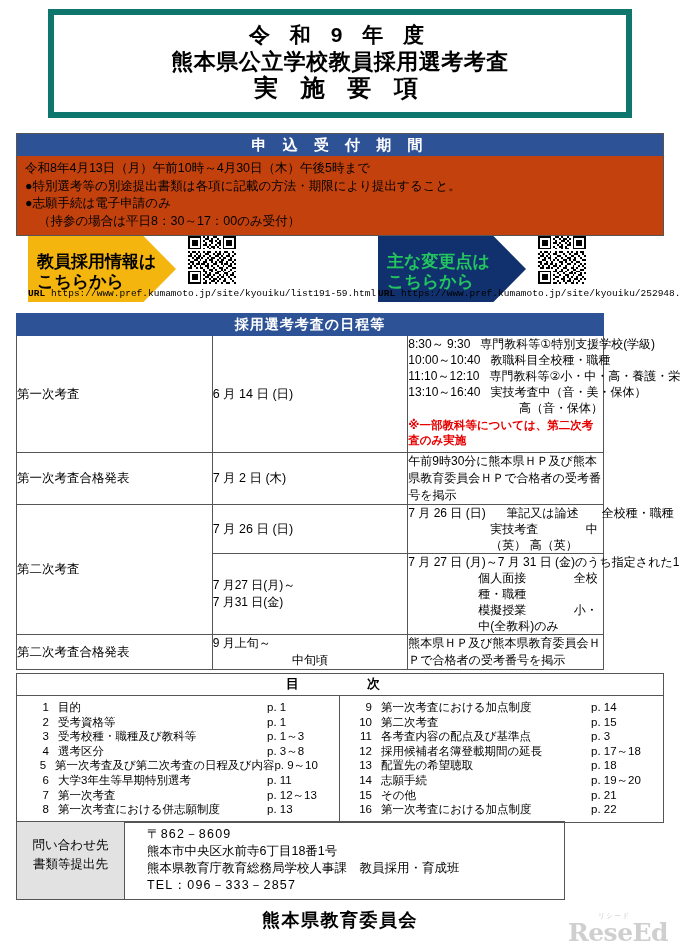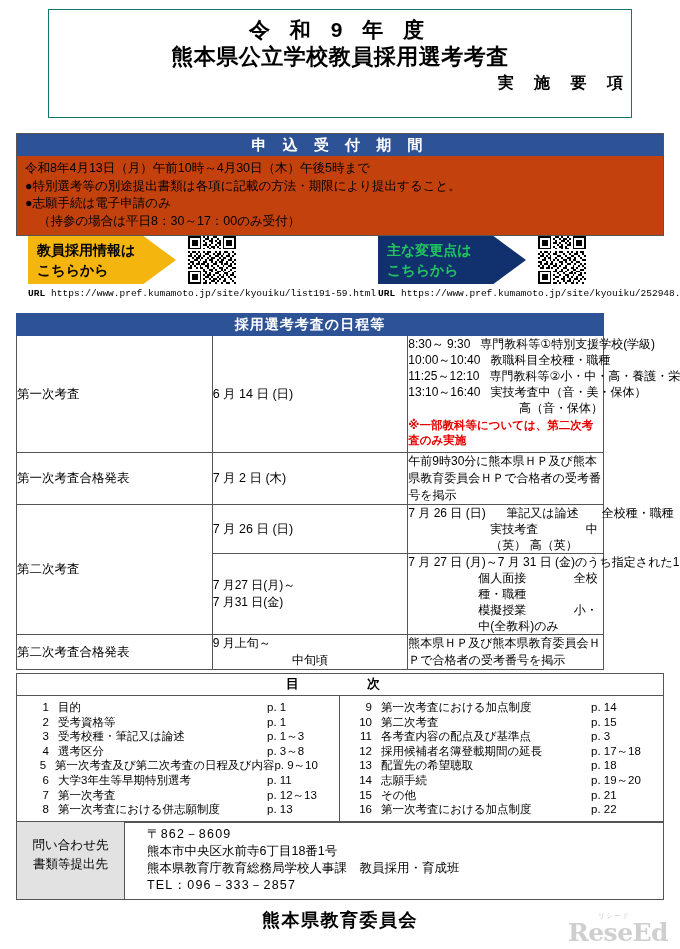--- a/index.html
+++ b/index.html
@@ -16,21 +16,21 @@
     overflow: hidden;
   }
 
   
   .title-box {
     position: absolute;
     left: 48px;
     top: 9px;
     width: 584px;
     height: 109px;
-    border: 1px solid #0f766e;
+    border: 6px solid #0f766e;
     box-sizing: border-box;
     text-align: center;
     padding-top: 7px;
   }
   .title-line1 {
     font-size: 21px;
     font-weight: bold;
     letter-spacing: 7px;
     line-height: 26px;
   }
@@ -40,25 +40,24 @@
     letter-spacing: 0.5px;
     line-height: 27px;
   }
   .title-line3 {
     font-size: 14px;
     font-weight: bold;
     letter-spacing: 0px;
     line-height: 22px;
   }
   .title-line4 {
-    font-size: 16px;
+    font-size: 24px;
     font-weight: bold;
     letter-spacing: 8px;
     line-height: 25px;
-    text-align: right;
   }
 
   
   .blue-bar {
     background: #2e5296;
     color: #ffffff;
     text-align: center;
     font-weight: bold;
     box-sizing: border-box;
   }
@@ -95,24 +94,24 @@
     width: 648px;
     height: 72px;
   }
   .qr-group { position: absolute; top: 0; }
   .qr-group.left  { left: 12px; }
   .qr-group.right { left: 362px; }
 
   .arrow-tag {
     position: relative;
     width: 148px;
-    height: 48px;
+    height: 66px;
     box-sizing: border-box;
-    padding: 4px 0 0 9px;
-    font-size: 14px;
+    padding: 16px 0 0 9px;
+    font-size: 17px;
     font-weight: bold;
     line-height: 20px;
     clip-path: polygon(0 0, 78% 0, 100% 50%, 78% 100%, 0 100%);
   }
   .arrow-tag.yellow { background: #f5b50f; color: #000000; }
   .arrow-tag.navy   { background: #11316e; color: #22c55e; }
 
   .qr-code {
     position: absolute;
     left: 160px;
@@ -223,21 +222,21 @@
   }
   .toc-num   { width: 26px; text-align: right; padding-right: 9px; }
   .toc-label { flex: 1; }
   .toc-page  { width: 66px; }
 
   
   .contact {
     position: absolute;
     left: 16px;
     top: 821px;
-    width: 648px;
+    width: 549px;
     border: 1px solid #555555;
     box-sizing: border-box;
     display: flex;
   }
   .contact-label {
     width: 108px;
     background: #e2e2e2;
     border-right: 1px solid #555555;
     box-sizing: border-box;
     font-size: 12.5px;
@@ -682,21 +681,21 @@
           <span class="s-time">8:30～ 9:30</span>
           <span class="s-sub">専門教科等①</span>
           <span class="s-tgt">特別支援学校(学級)</span>
         </div>
         <div class="srow">
           <span class="s-time">10:00～10:40</span>
           <span class="s-sub">教職科目</span>
           <span class="s-tgt">全校種・職種</span>
         </div>
         <div class="srow">
-          <span class="s-time">11:25～12:10</span>
+          <span class="s-time">11:10～12:10</span>
           <span class="s-sub">専門教科等②</span>
           <span class="s-tgt">小・中・高・養護・栄養</span>
         </div>
         <div class="srow">
           <span class="s-time">13:10～16:40</span>
           <span class="s-sub">実技考査</span>
           <span class="s-tgt">中（音・美・保体）</span>
         </div>
         <div class="srow">
           <span class="s-time"></span>
@@ -773,21 +772,21 @@
         <span class="toc-label">目的</span>
         <span class="toc-page">p. 1</span>
       </div>
       <div class="toc-row">
         <span class="toc-num">2</span>
         <span class="toc-label">受考資格等</span>
         <span class="toc-page">p. 1</span>
       </div>
       <div class="toc-row">
         <span class="toc-num">3</span>
-        <span class="toc-label">受考校種・筆記又は論述</span>
+        <span class="toc-label">受考校種・職種及び教科等</span>
         <span class="toc-page">p. 1～3</span>
       </div>
       <div class="toc-row">
         <span class="toc-num">4</span>
         <span class="toc-label">選考区分</span>
         <span class="toc-page">p. 3～8</span>
       </div>
       <div class="toc-row">
         <span class="toc-num">5</span>
         <span class="toc-label">第一次考査及び第二次考査の日程及び内容</span>

